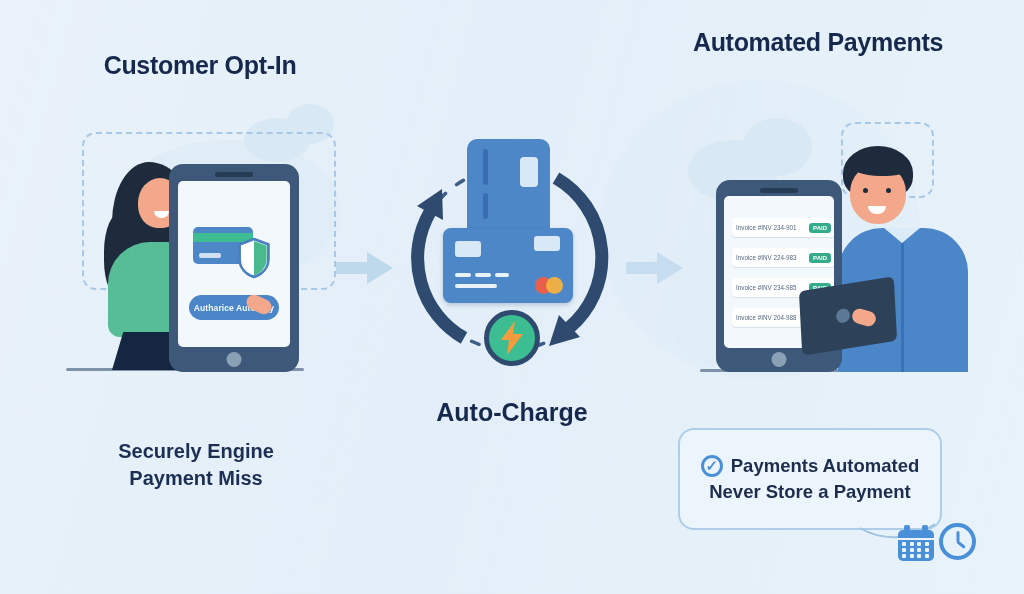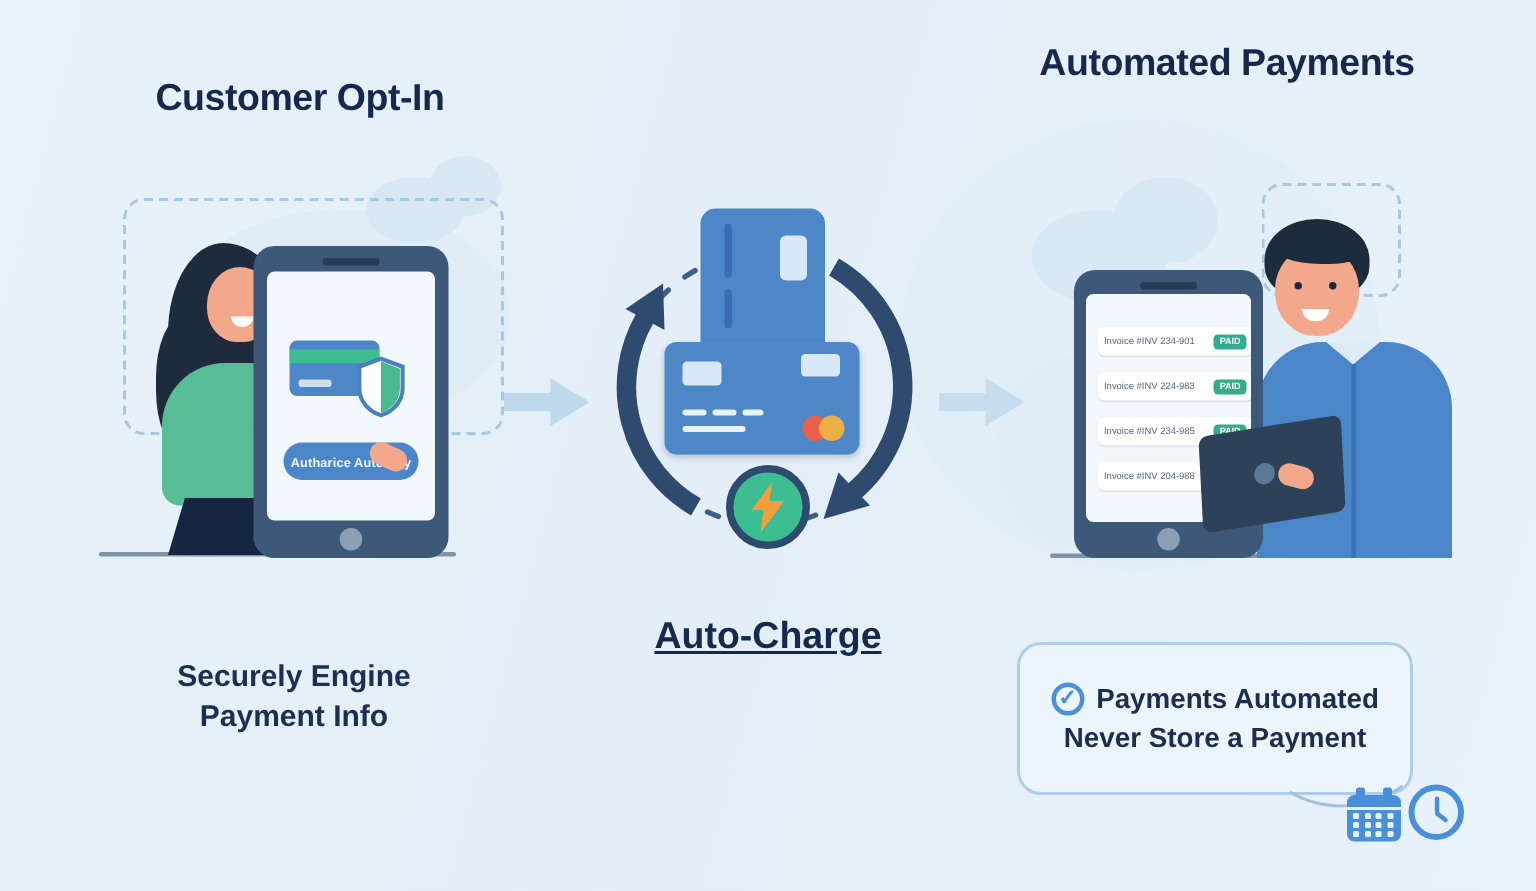--- a/index.html
+++ b/index.html
@@ -166,33 +166,33 @@
     <div class="abs" style="left:12px;top:56px;width:42px;height:4px;background:#e8f2fa;border-radius:2px;"></div>
     <div class="abs" style="right:21px;bottom:9px;width:17px;height:17px;border-radius:50%;background:#e8604c;"></div>
     <div class="abs" style="right:10px;bottom:9px;width:17px;height:17px;border-radius:50%;background:#f2b13f;opacity:0.95;"></div>
   </div>
   <div class="abs" style="left:484px;top:310px;width:56px;height:56px;background:#3dbd92;border:5px solid #2e4a6e;border-radius:50%;z-index:4;display:flex;align-items:center;justify-content:center;">
     <svg width="26" height="34" viewBox="0 0 26 34">
       <polygon points="16,0 2,19 10,19 8,34 24,13 14,13" fill="#f59d3d"></polygon>
     </svg>
   </div>
 
-  <div class="caption" style="left:392px;top:408px;width:240px;font-size:25px;font-weight:700;color:#16294d;text-decoration:underline;">
+  <div class="caption" style="left:392px;top:396px;width:240px;font-size:25px;font-weight:700;color:#16294d;">
     <div>Auto-Charge</div>
   </div>
 
   <span class="abs" style="left:626px;top:251px;z-index:2;">
     <svg width="58" height="34" viewBox="0 0 58 34">
       <polygon points="0,11 31,11 31,1 57,17 31,33 31,23 0,23" fill="#c6ddf0"></polygon>
     </svg>
   </span>
 
   <div class="caption" style="left:76px;top:438px;width:240px;font-size:20px;">
     <div>Securely Engine</div>
-    <div>Payment Info</div>
+    <div>Payment Miss</div>
   </div>
 
   <div class="person-part" style="left:843px;top:146px;width:70px;height:54px;background:#1e2b3d;border-radius:50% 50% 42% 42%;z-index:4;"></div>
   <div class="person-part" style="left:850px;top:164px;width:56px;height:60px;background:#f3a88b;border-radius:48%;z-index:4;"></div>
   <div class="person-part" style="left:848px;top:152px;width:62px;height:24px;background:#1e2b3d;border-radius:50% 50% 40% 55%;z-index:5;"></div>
   <div class="person-part" style="left:863px;top:188px;width:5px;height:5px;background:#1e2b3d;border-radius:50%;z-index:5;"></div>
   <div class="person-part" style="left:886px;top:188px;width:5px;height:5px;background:#1e2b3d;border-radius:50%;z-index:5;"></div>
   <div class="person-part" style="left:868px;top:206px;width:18px;height:8px;background:#fff;border-radius:0 0 9px 9px;z-index:5;"></div>
   <div class="person-part" style="left:838px;top:228px;width:130px;height:144px;background:#4a86c8;border-radius:44px 44px 0 0;z-index:4;"></div>
   <div class="person-part" style="left:884px;top:228px;width:36px;height:15px;background:#dcebf8;clip-path:polygon(0 0,100% 0,50% 100%);z-index:5;"></div>

